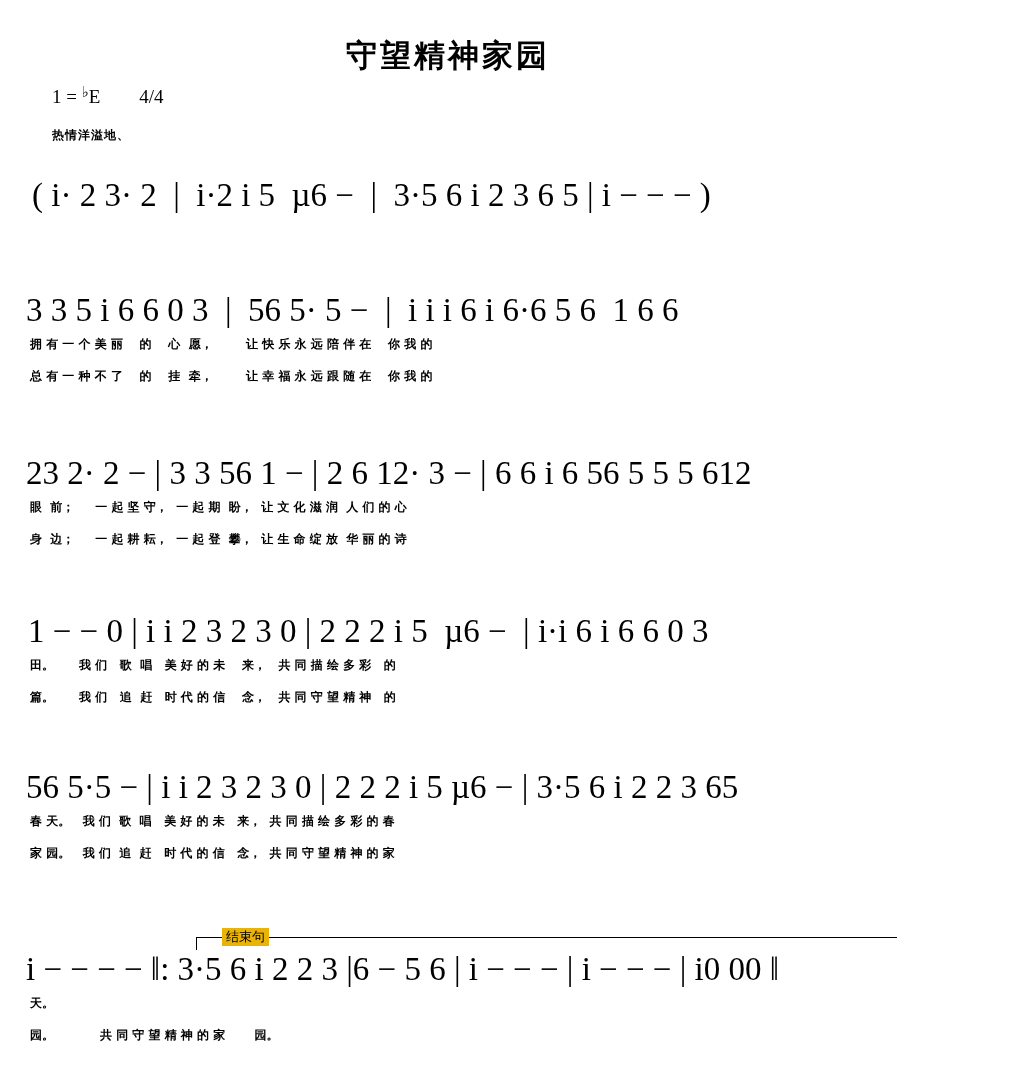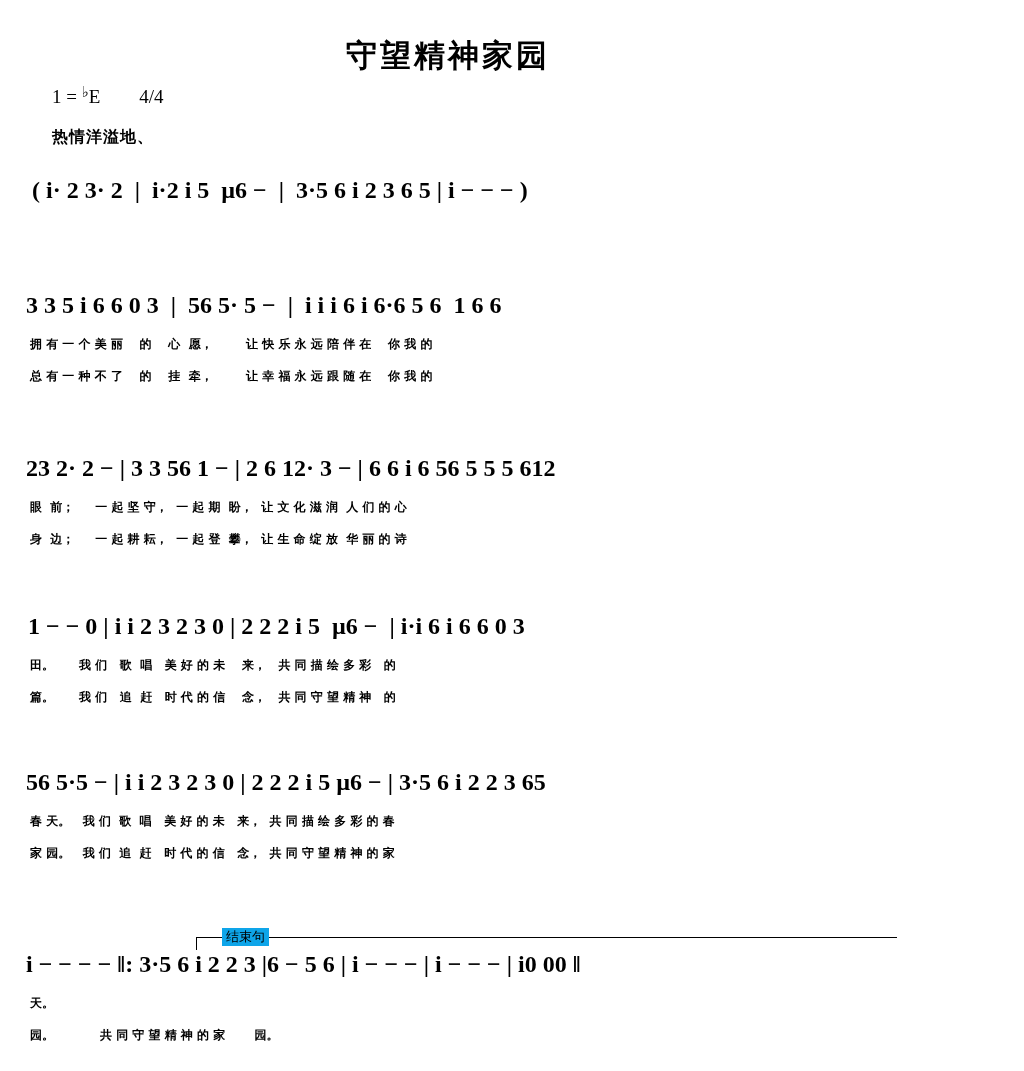--- a/index.html
+++ b/index.html
@@ -26,40 +26,40 @@
     position:absolute;left:52px;top:66px;
     font-size:19px;
     font-family:"Liberation Serif", serif;
     white-space:nowrap;
   }
   .keysig .flat{font-size:15px;vertical-align:6px;}
   .keysig .meter{margin-left:34px;text-align:center;}
 
   .tempo{
     position:absolute;left:52px;top:110px;
-    font-size:16px;font-weight:bold;
+    font-size:12px;font-weight:bold;
     font-family:"DejaVu Serif", serif;
     letter-spacing:1px;
   }
 
   .credits{
     position:absolute;right:30px;top:72px;
     font-size:17px;
     font-family:"DejaVu Serif", serif;
     text-align:left;
     line-height:30px;
   }
   .credits .row{white-space:pre;}
 
   
   .system{position:absolute;left:0;width:1024px;}
   .notes{
     font-family:"Liberation Serif", serif;
-    font-size:24px;
-    font-weight:bold;
+    font-size:33px;
+    font-weight:normal;
     white-space:pre;
     letter-spacing:0px;
   }
   .lyric{
     font-family:"DejaVu Serif", serif;
     font-size:12px;
     font-weight:bold;
     white-space:pre;
     letter-spacing:0px;
   }
@@ -71,21 +71,21 @@
   .endbox{
     position:absolute;
     border-top:1.5px solid #000;
     border-left:1.5px solid #000;
     height:12px;
   }
   .endlabel{
     position:absolute;
     font-size:13px;
     font-family:"DejaVu Serif", serif;
-    background:#0ea5e9;
+    background:#eab308;
     padding:0 4px;
   }
 </style>
 </head>
 <body>
 
 <div class="sheet">
 
   <div class="title">守望精神家园</div>
 

